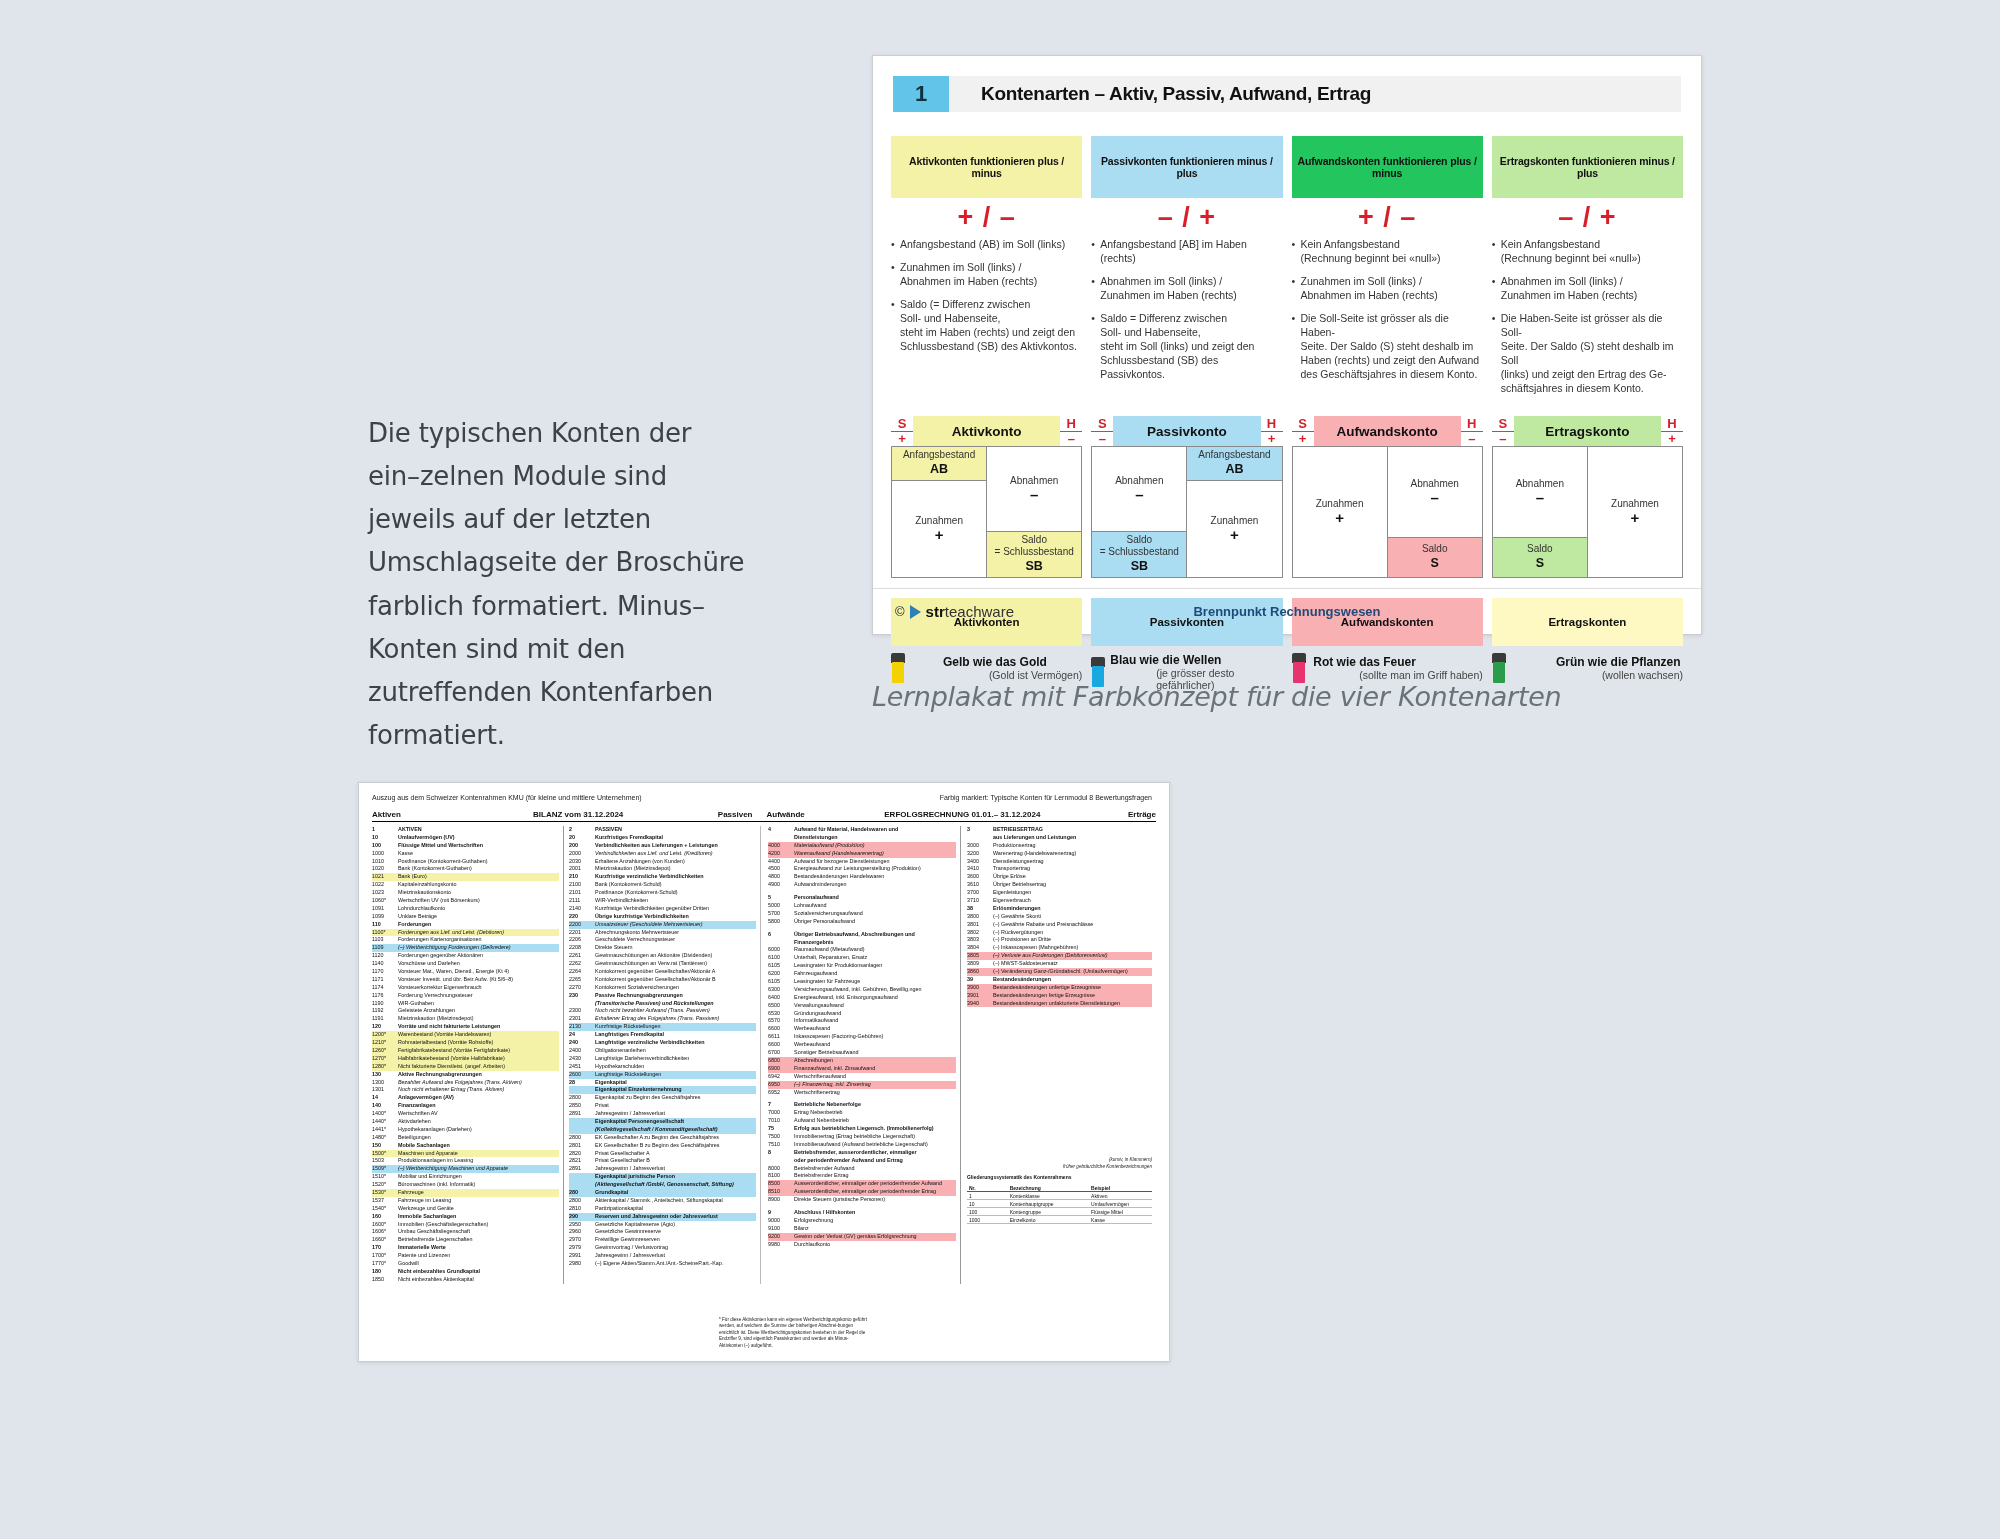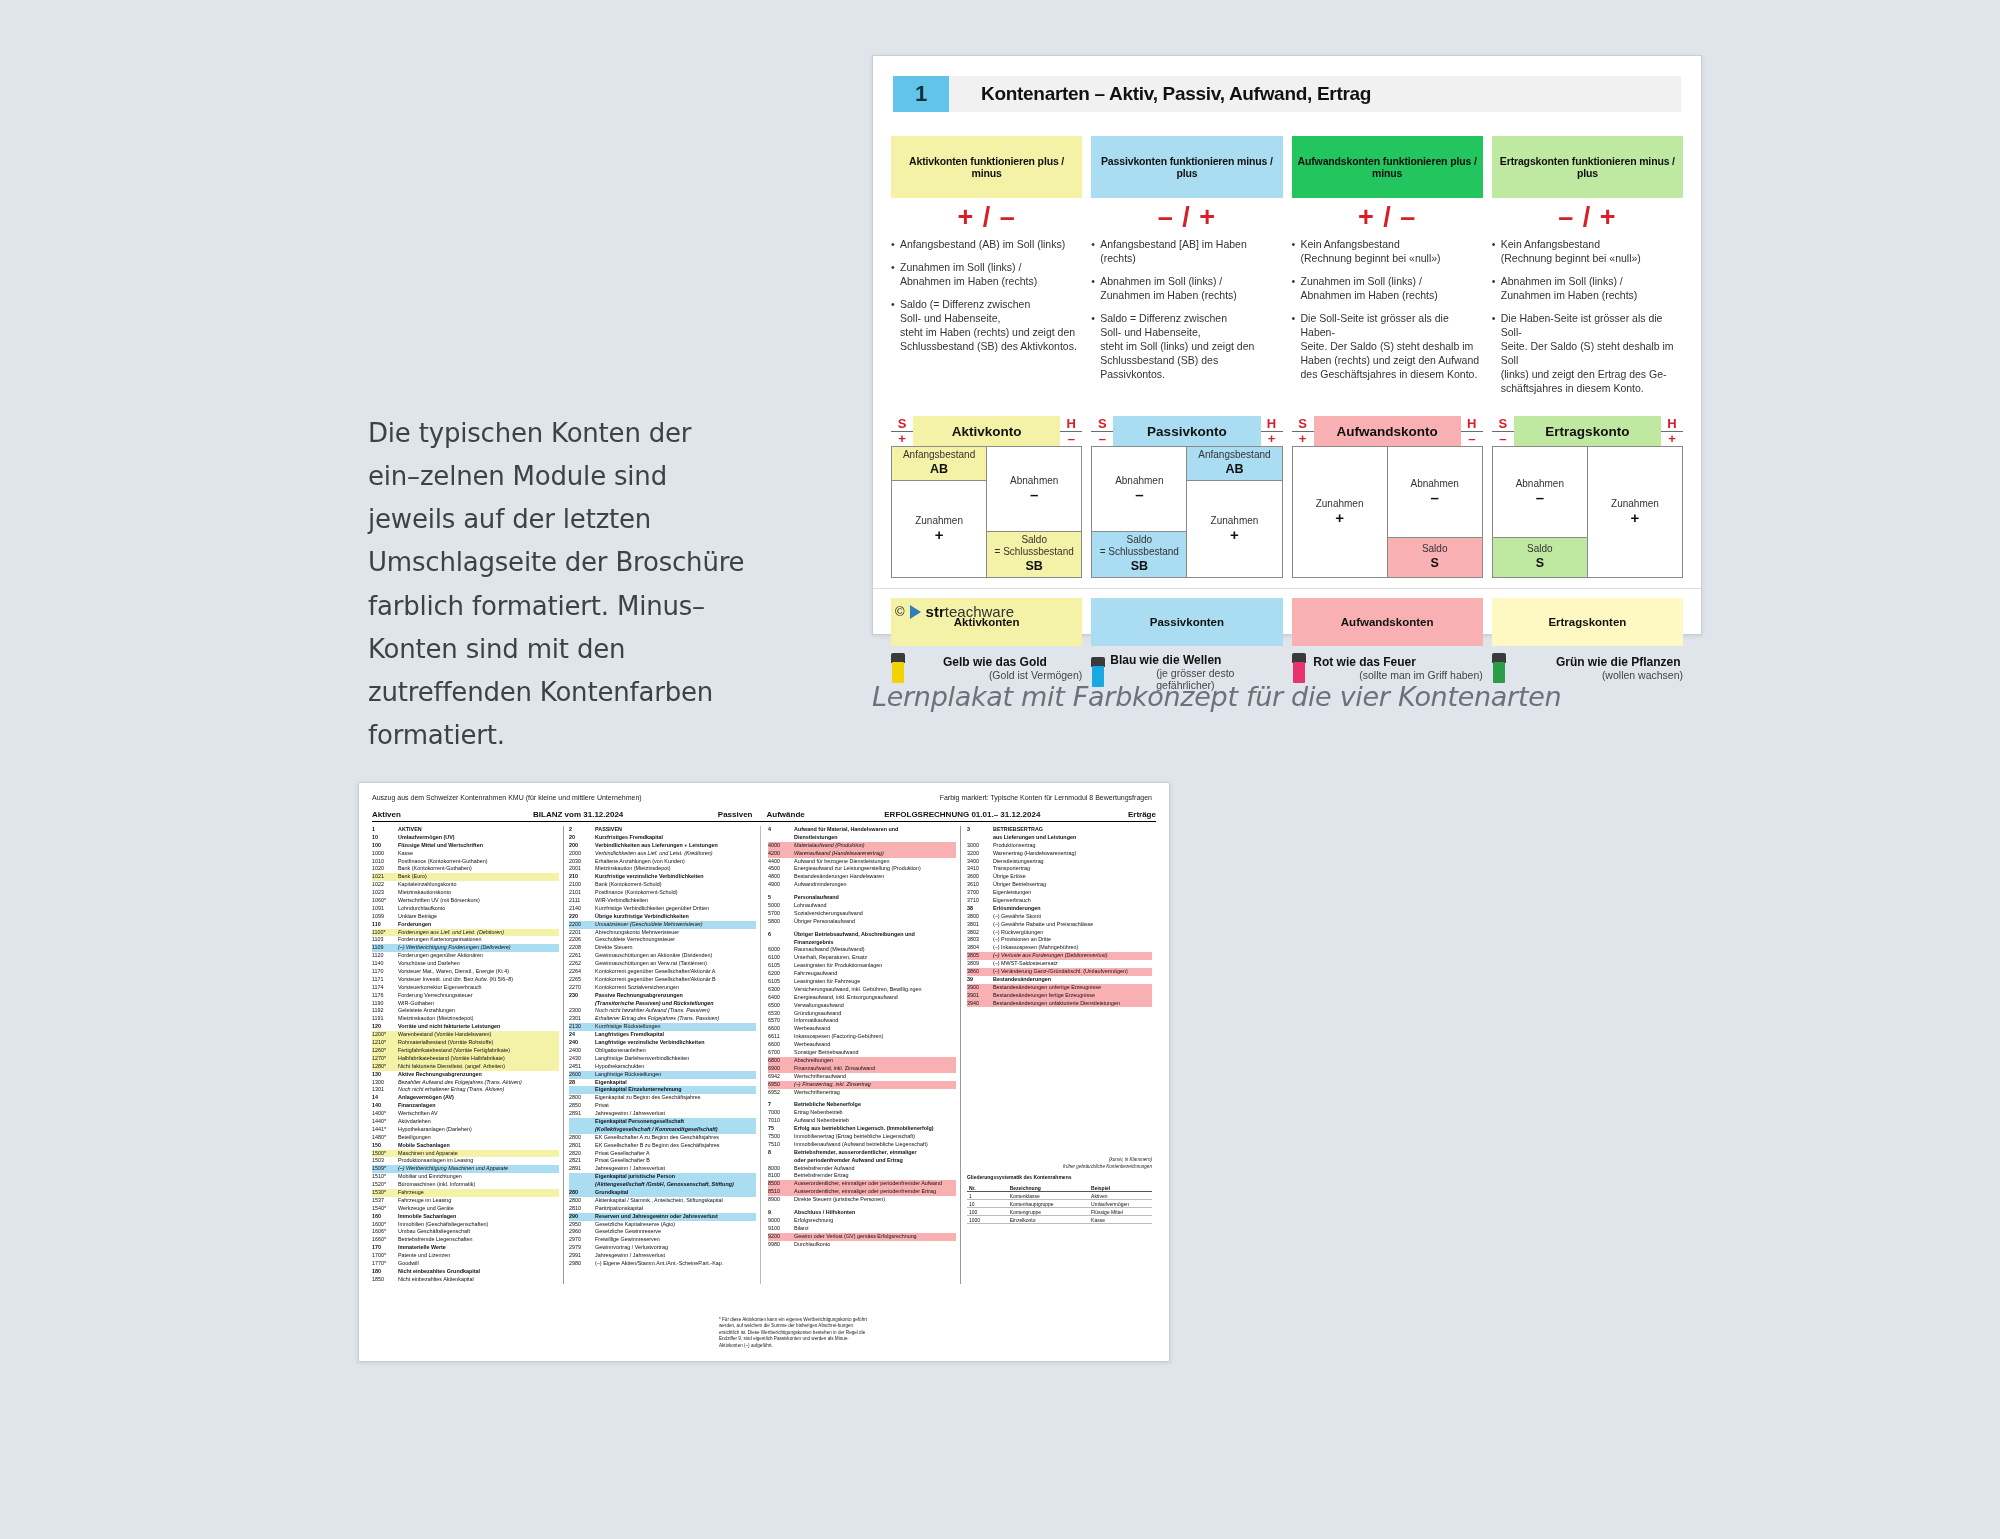--- a/index.html
+++ b/index.html
@@ -440,20 +440,21 @@
       </div>
     </div>
   </div>
 
   <div id="poster-foot">
     <div id="brandblock">
       <span class="cmark">©</span>
       <span class="tri"></span>
       <span class="bt"><b>str</b><span>teachware</span></span>
     </div>
+    <div id="foot-right">Brennpunkt Rechnungswesen</div>
   </div>
 </div>
 
 <div class="caption" id="cap-poster">Lernplakat mit Farbkonzept für die vier Kontenarten</div>
 
 <div id="plan">
   <div id="plan-toprow">
     <div class="l">Auszug aus dem Schweizer Kontenrahmen KMU (für kleine und mittlere Unternehmen)</div>
     <div class="r">Farbig markiert: Typische Konten für Lernmodul 8 Bewertungsfragen</div>
   </div>

